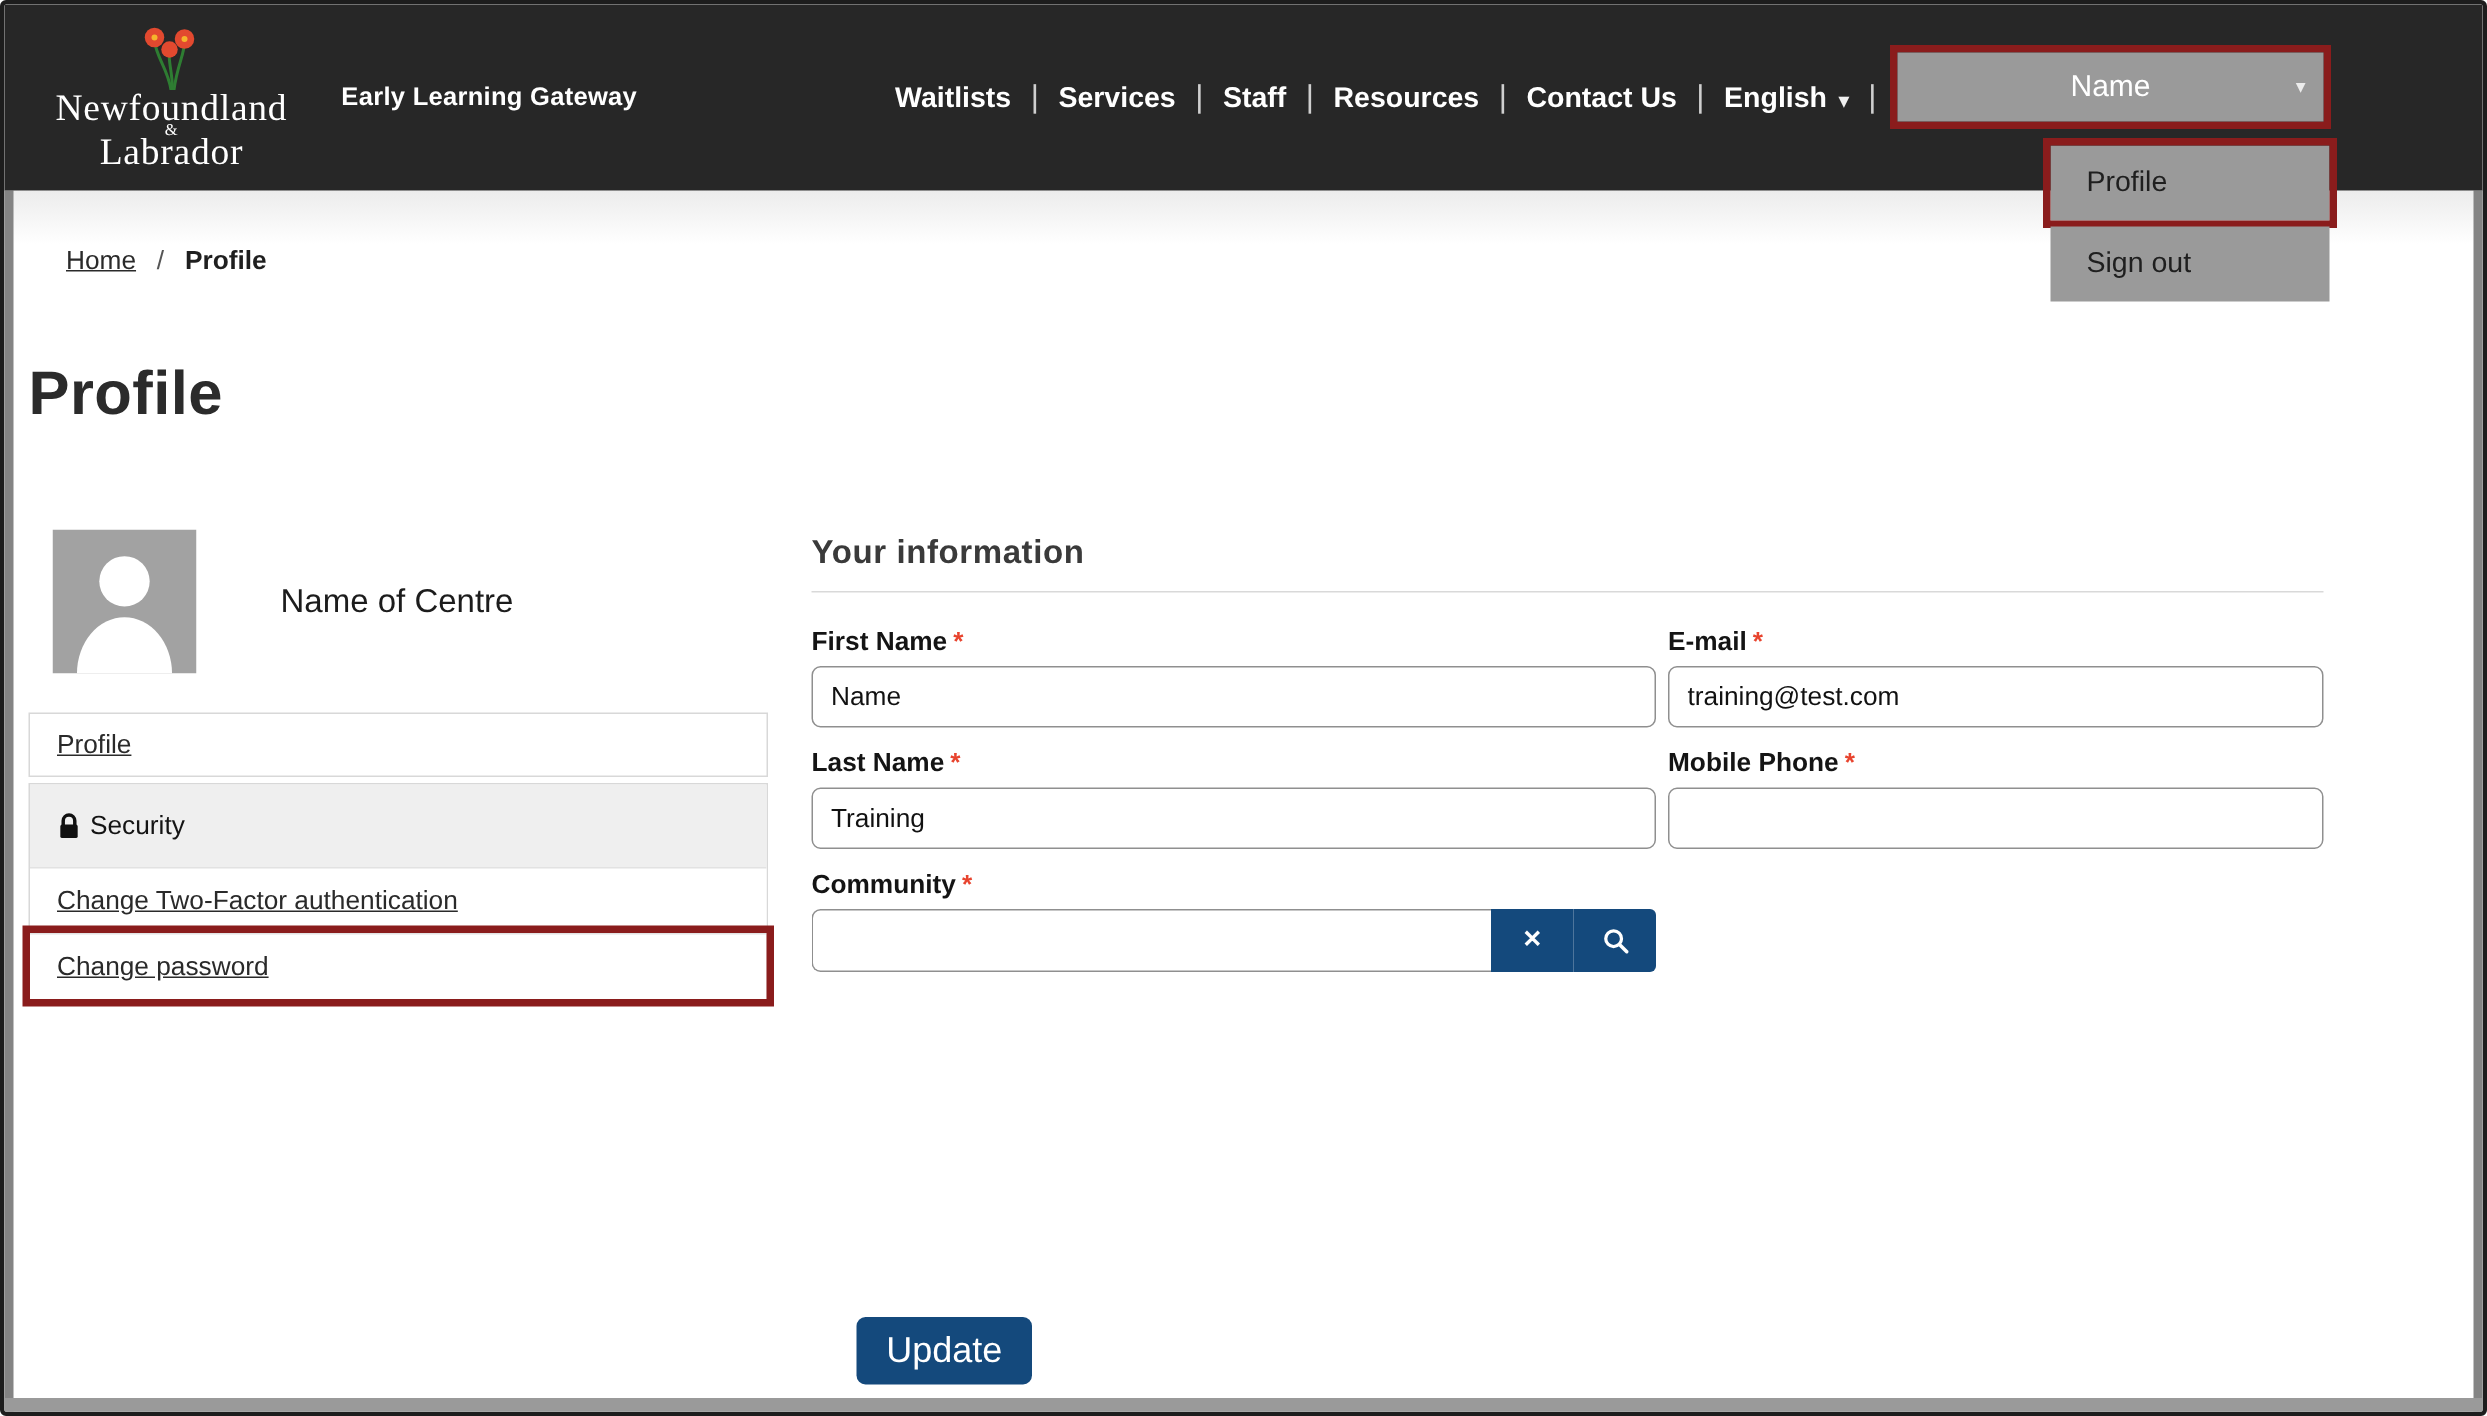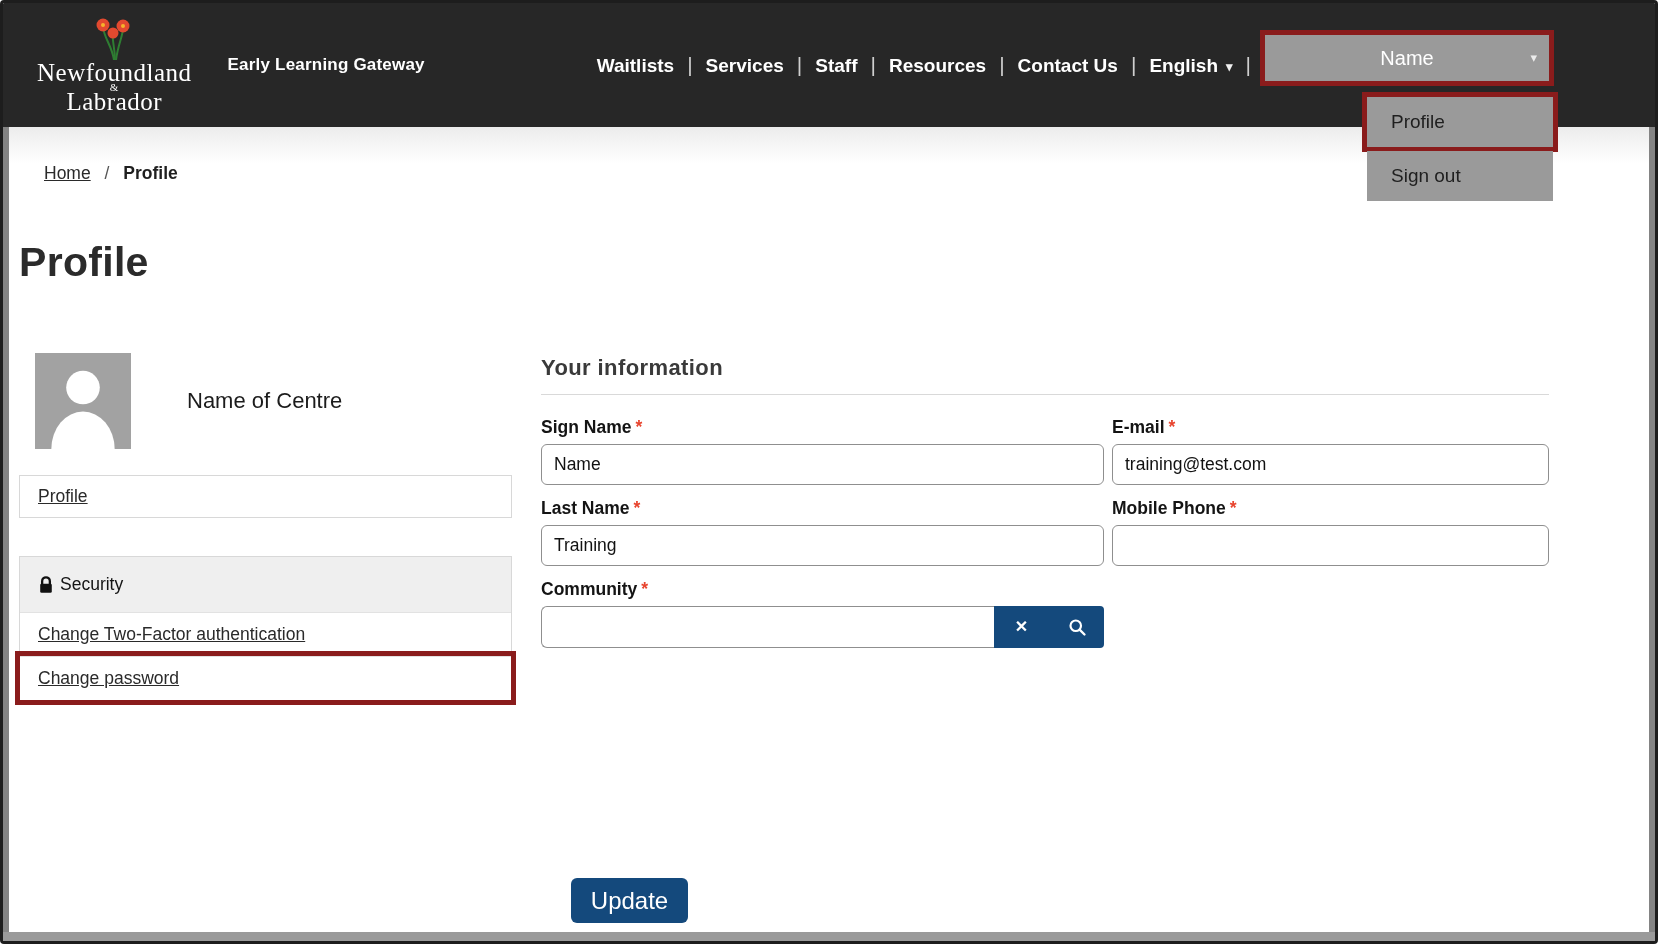--- a/index.html
+++ b/index.html
@@ -59,21 +59,21 @@
   .page-h1{ position:absolute; left:16px; top:112px; margin:0;
             font-size:41px; font-weight:700; color:#2b2b2b; letter-spacing:.3px; }
 
   
   .sidebar{ position:absolute; left:16px; top:226px; width:493px; }
   .profile-card{ display:flex; align-items:center; height:96px; }
   .avatar{ width:96px; height:96px; margin-left:16px; flex:0 0 auto; }
   .centre-name{ margin-left:56px; font-size:22px; color:#1c1c1c; }
   .profile-box{ margin-top:26px; border:1px solid #d8d8d8; background:#fff; padding:10px 18px; }
   .side-link{ color:#2a2a2a; text-decoration:underline; font-size:17.5px; cursor:pointer; }
-  .security-panel{ margin-top:38px; border:1px solid #d8d8d8; background:#fff; }
+  .security-panel{ margin-top:4px; border:1px solid #d8d8d8; background:#fff; }
   .panel-header{ background:#efefef; padding:17px 18px; display:flex; align-items:center; gap:6px;
                  font-size:17.5px; color:#141414; }
   .side-row{ border-top:1px solid #e2e2e2; padding:11px 18px; background:#fff; }
   .side-row.annotated{ outline:5px solid #8a1c1c; position:relative; z-index:5; }
 
   
   .main-form{ position:absolute; left:538px; top:228px; width:1008px; }
   .section-title{ margin:0; font-size:22px; font-weight:700; color:#3a3a3a; letter-spacing:.4px; }
   .section-divider{ border:none; border-top:1px solid #d9d9d9; margin:13px 0 0; }
   .fields{ margin-top:22px; display:grid; grid-template-columns:563px 437px; column-gap:8px; }
@@ -199,21 +199,21 @@
     </aside>
 
     <main class="main-form">
       <h2 class="section-title">Your information</h2>
       <hr class="section-divider">
 
       <div class="fields">
 
         <div class="field">
           <label class="field-label">
-            <span>Sign Name</span><span class="req">*</span>
+            <span>First Name</span><span class="req">*</span>
           </label>
           <input class="text-input" type="text" value="Name" style="">
         </div>
 
         <div class="field">
           <label class="field-label">
             <span>E-mail</span><span class="req">*</span>
           </label>
           <input class="text-input" type="text" value="training@test.com" style="">
         </div>

